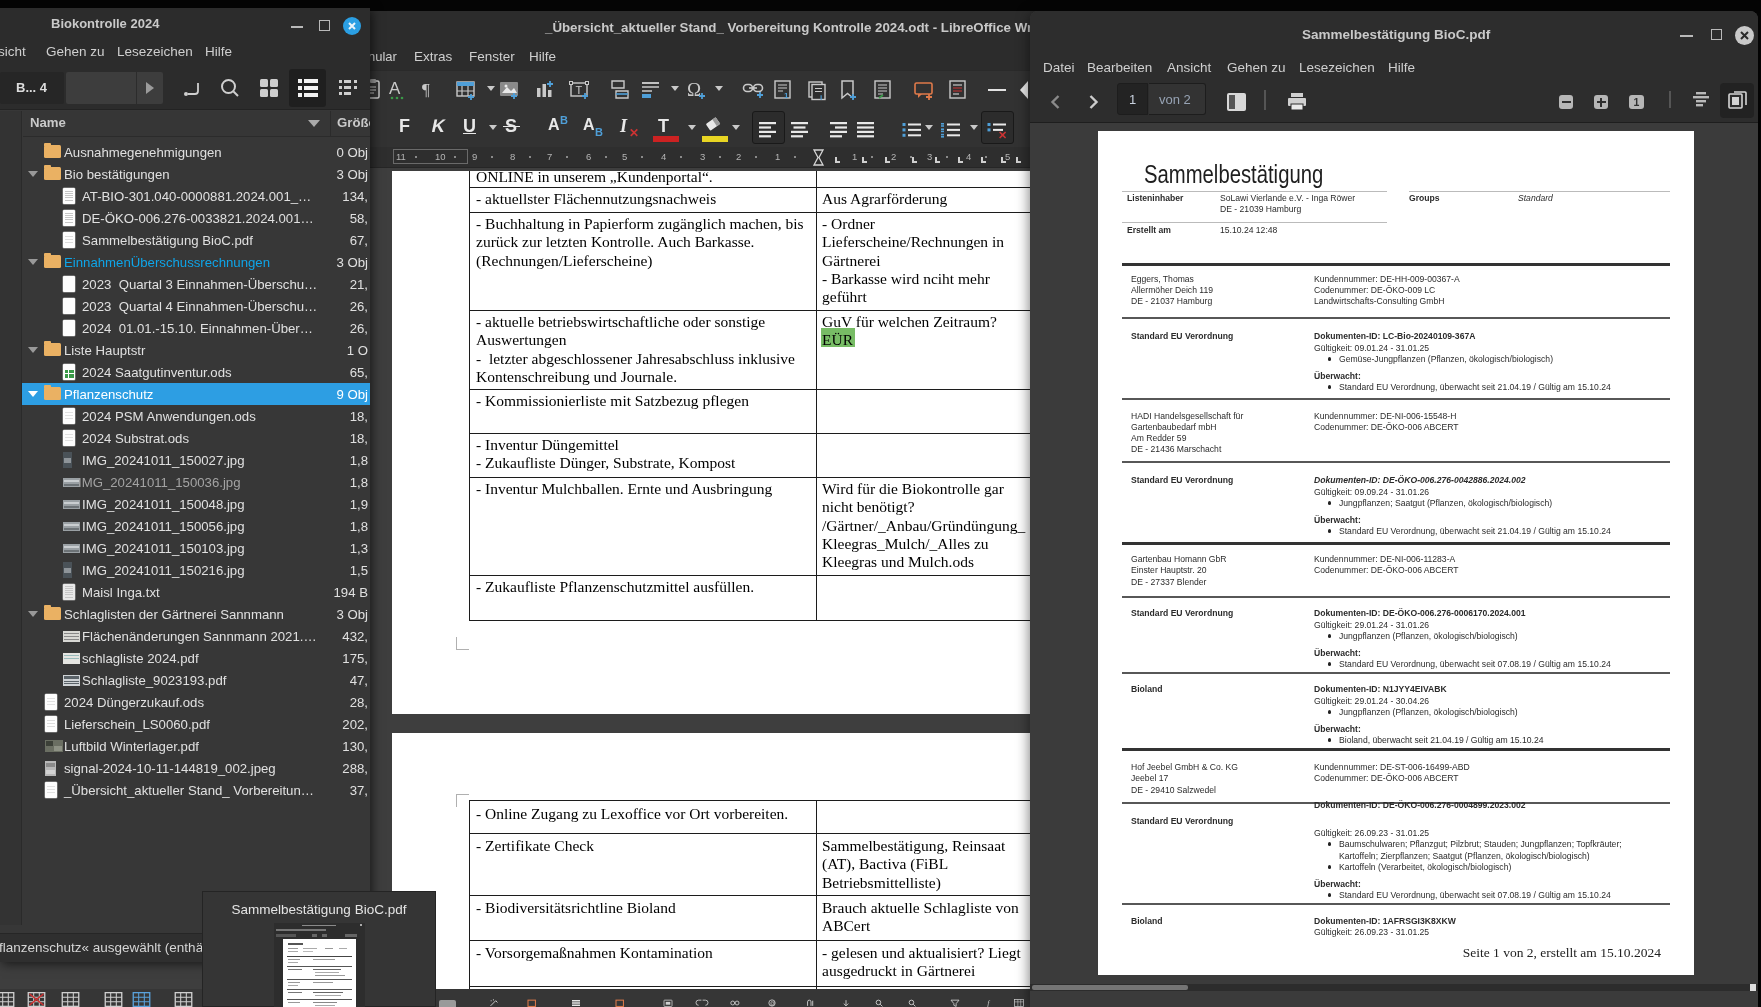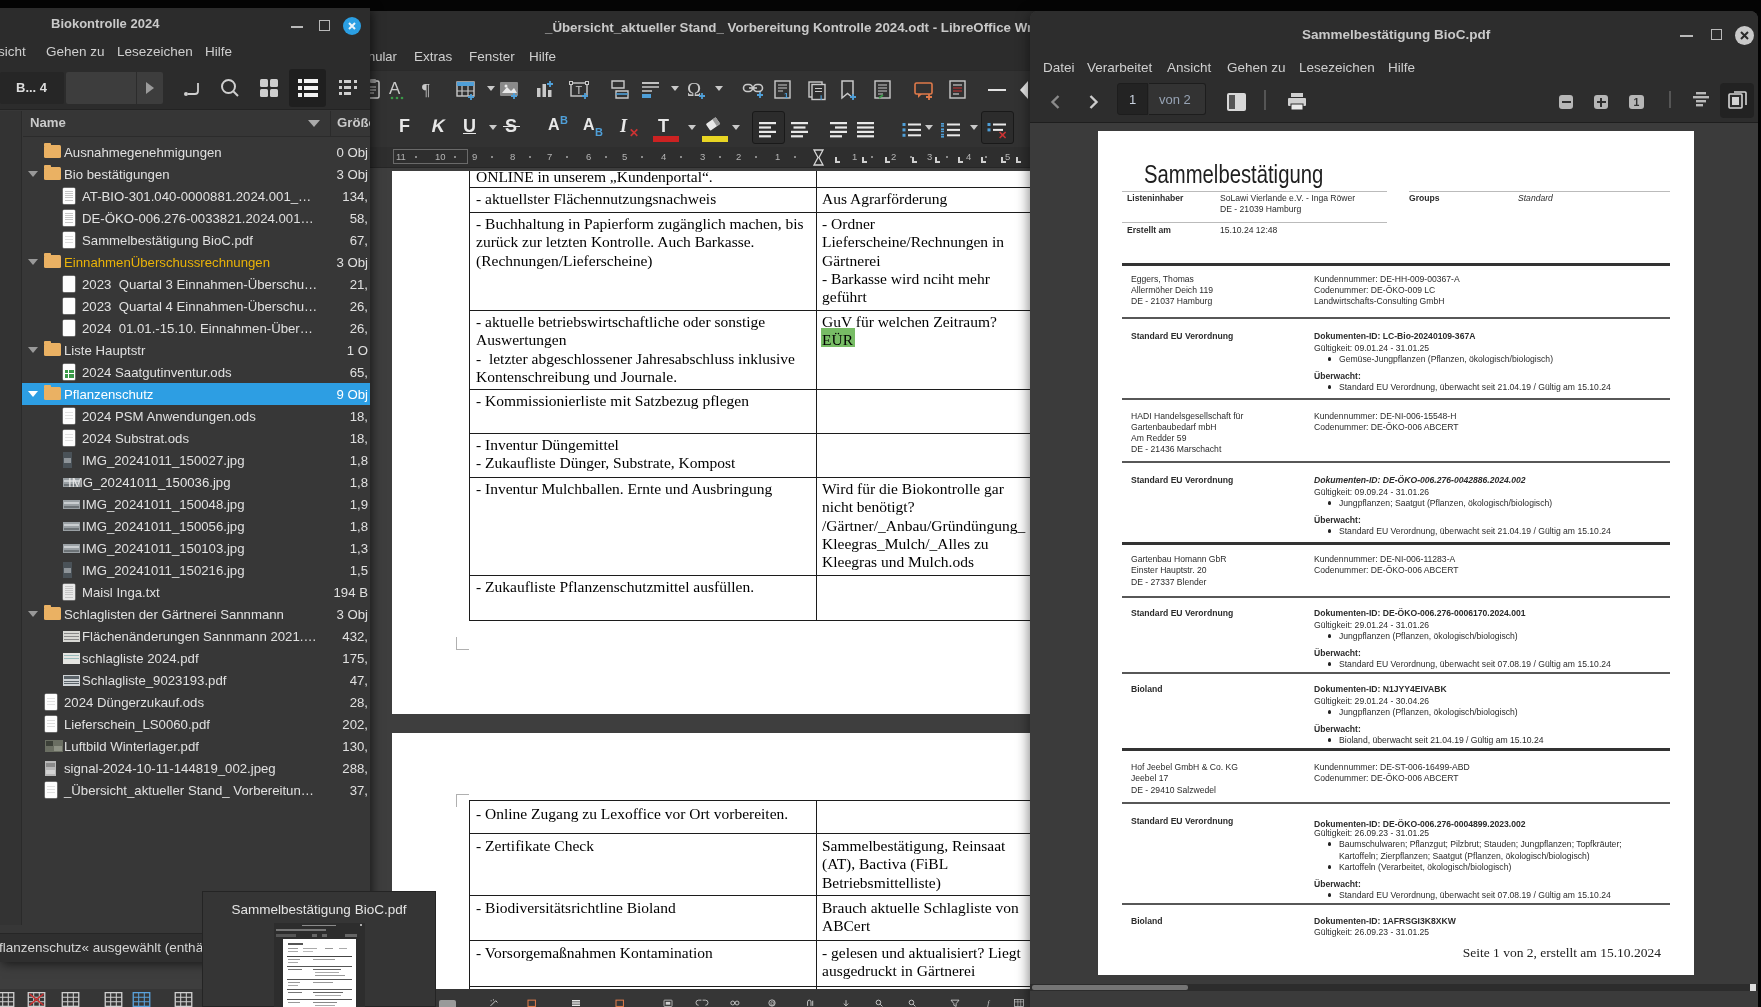--- a/index.html
+++ b/index.html
@@ -582,21 +582,21 @@
             <i style="top:4px; opacity:.6"></i>
             <i style="top:7px; opacity:.6"></i>
             <i style="top:10px; opacity:.6"></i>
           </div>
           <div class="rowname" style="left:82px; color:#e0e0e0;">Sammelbestätigung BioC.pdf</div>
           <div class="rowsize" style="color:#e0e0e0;">67,</div>
         </div>
       <div class="row" style="top:114px;">
           <div class="exp" style="border-top-color:#999999;"></div>
           <div class="folder" style="left:44px;"></div>
-          <div class="rowname" style="left:64px; color:#eab308;">EinnahmenÜberschussrechnungen</div>
+          <div class="rowname" style="left:64px; color:#0ea5e9;">EinnahmenÜberschussrechnungen</div>
           <div class="rowsize" style="color:#e0e0e0;">3 Obj</div>
         </div>
       <div class="row" style="top:136px;">
           <div class="pg" style="left:63px;"></div>
           <div class="rowname" style="left:82px; color:#e0e0e0;">2023&nbsp; Quartal 3 Einnahmen-Überschu…</div>
           <div class="rowsize" style="color:#e0e0e0;">21,</div>
         </div>
       <div class="row" style="top:158px;">
           <div class="pg" style="left:63px;"></div>
           <div class="rowname" style="left:82px; color:#e0e0e0;">2023&nbsp; Quartal 4 Einnahmen-Überschu…</div>
@@ -652,21 +652,21 @@
             <div style="position:absolute;left:1px;top:6px;right:1px;height:5px;background:#8e9499;"></div>
           </div>
           <div class="rowname" style="left:82px; color:#e0e0e0;">IMG_20241011_150027.jpg</div>
           <div class="rowsize" style="color:#e0e0e0;">1,8</div>
         </div>
       <div class="row" style="top:334px;">
           <div class="thumb" style="left:63px;top:7px;width:17px;height:9px;background:#9aa0a4;">
             <div style="position:absolute;left:1px;top:2px;right:1px;height:2px;background:#c9cdd0;"></div>
             <div style="position:absolute;left:1px;bottom:1px;right:1px;height:2px;background:#6c7276;"></div>
           </div>
-          <div class="rowname" style="left:68px; color:#e5e5e5;">IMG_20241011_150036.jpg</div>
+          <div class="rowname" style="left:78px; color:#a3a3a3;">IMG_20241011_150036.jpg</div>
           <div class="rowsize" style="color:#e0e0e0;">1,8</div>
         </div>
       <div class="row" style="top:356px;">
           <div class="thumb" style="left:63px;top:7px;width:17px;height:9px;background:#9aa0a4;">
             <div style="position:absolute;left:1px;top:2px;right:1px;height:2px;background:#c9cdd0;"></div>
             <div style="position:absolute;left:1px;bottom:1px;right:1px;height:2px;background:#6c7276;"></div>
           </div>
           <div class="rowname" style="left:82px; color:#e0e0e0;">IMG_20241011_150048.jpg</div>
           <div class="rowsize" style="color:#e0e0e0;">1,9</div>
         </div>
@@ -792,21 +792,21 @@
       <div style="position:absolute; left:650px; top:24px; width:13px; height:1.5px; background:#b9b9b9;"></div>
       <div style="position:absolute; left:681px; top:18px; width:11px; height:11px; border:1.5px solid #b9b9b9;"></div>
       <div style="position:absolute; left:705px; top:15px; width:19px; height:19px; border-radius:50%; background:#c9c9c9;">
         <svg width="19" height="19" viewBox="0 0 19 19">
             <path d="M6 6 L13 13 M13 6 L6 13" stroke="#2b2b2b" stroke-width="2"></path>
           </svg>
       </div>
     </div>
     <div class="menubar">
       <div class="menuitem" style="left:13px; top:5px;">Datei</div>
-      <div class="menuitem" style="left:57px; top:5px;">Verarbeitet</div>
+      <div class="menuitem" style="left:57px; top:5px;">Bearbeiten</div>
       <div class="menuitem" style="left:137px; top:5px;">Ansicht</div>
       <div class="menuitem" style="left:197px; top:5px;">Gehen zu</div>
       <div class="menuitem" style="left:269px; top:5px;">Lesezeichen</div>
       <div class="menuitem" style="left:358px; top:5px;">Hilfe</div>
     </div>
     <div class="toolbar" id="pdftoolbar">
       <svg style="position:absolute; left:16px; top:11px;" width="20" height="20" viewBox="0 0 20 20" fill="none" stroke="#8a8a8a" stroke-width="2.4">
           <path d="M12.5 4 L6.5 10 L12.5 16"></path>
         </svg>
       <svg style="position:absolute; left:53px; top:11px;" width="20" height="20" viewBox="0 0 20 20" fill="none" stroke="#cccccc" stroke-width="2.4">
@@ -923,21 +923,21 @@
           <div style="position:absolute; left:297.5px; top:615.0px; width:3.5px; height:3.5px; border-radius:50%; background:#222;"></div>
           <div class="ptext" style="left:309px; top:612.0px; font-size:8.6px;">Bioland, überwacht seit 21.04.19 / Gültig am 15.10.24</div>
           <div style="position:absolute; left:92px; top:625px; width:548px; height:2.5px; background:#333;"></div>
           <div class="ptext" style="left:101px; top:639.0px; font-size:8.6px;">Hof Jeebel GmbH &amp; Co. KG</div>
           <div class="ptext" style="left:101px; top:650.3px; font-size:8.6px;">Jeebel 17</div>
           <div class="ptext" style="left:101px; top:661.6px; font-size:8.6px;">DE - 29410 Salzwedel</div>
           <div class="ptext" style="left:284px; top:639.0px; font-size:8.6px;">Kundennummer: DE-ST-006-16499-ABD</div>
           <div class="ptext" style="left:284px; top:650.3px; font-size:8.6px;">Codenummer: DE-ÖKO-006 ABCERT</div>
           <div style="position:absolute; left:92px; top:679px; width:548px; height:1.5px; background:#575757;"></div>
           <div class="ptext pbold" style="left:101px; top:693px; font-size:8.6px;">Standard EU Verordnung</div>
-          <div class="ptext pbold" style="left:284px; top:696px; font-size:8.6px;">Dokumenten-ID: DE-ÖKO-006.276-0004899.2023.002</div>
+          <div class="ptext pbold" style="left:284px; top:677px; font-size:8.6px;">Dokumenten-ID: DE-ÖKO-006.276-0004899.2023.002</div>
           <div class="ptext" style="left:284px; top:705px; font-size:8.6px;">Gültigkeit: 26.09.23 - 31.01.25</div>
           <div style="position:absolute; left:297.5px; top:719px; width:3.5px; height:3.5px; border-radius:50%; background:#222;"></div>
           <div class="ptext" style="left:309px; top:716px; font-size:8.6px;">Baumschulwaren; Pflanzgut; Pilzbrut; Stauden; Jungpflanzen; Topfkräuter;</div>
           <div class="ptext" style="left:309px; top:727.5px; font-size:8.6px;">​Kartoffeln; Zierpflanzen; Saatgut (Pflanzen, ökologisch/biologisch)</div>
           <div style="position:absolute; left:297.5px; top:742.0px; width:3.5px; height:3.5px; border-radius:50%; background:#222;"></div>
           <div class="ptext" style="left:309px; top:739.0px; font-size:8.6px;">Kartoffeln (Verarbeitet, ökologisch/biologisch)</div>
           <div class="ptext pbold" style="left:284px; top:755.5px; font-size:8.6px;">Überwacht:</div>
           <div style="position:absolute; left:297.5px; top:770.0px; width:3.5px; height:3.5px; border-radius:50%; background:#222;"></div>
           <div class="ptext" style="left:309px; top:767.0px; font-size:8.6px;">Standard EU Verordnung, überwacht seit 07.08.19 / Gültig am 15.10.24</div>
           <div style="position:absolute; left:92px; top:780px; width:548px; height:1.5px; background:#575757;"></div>

